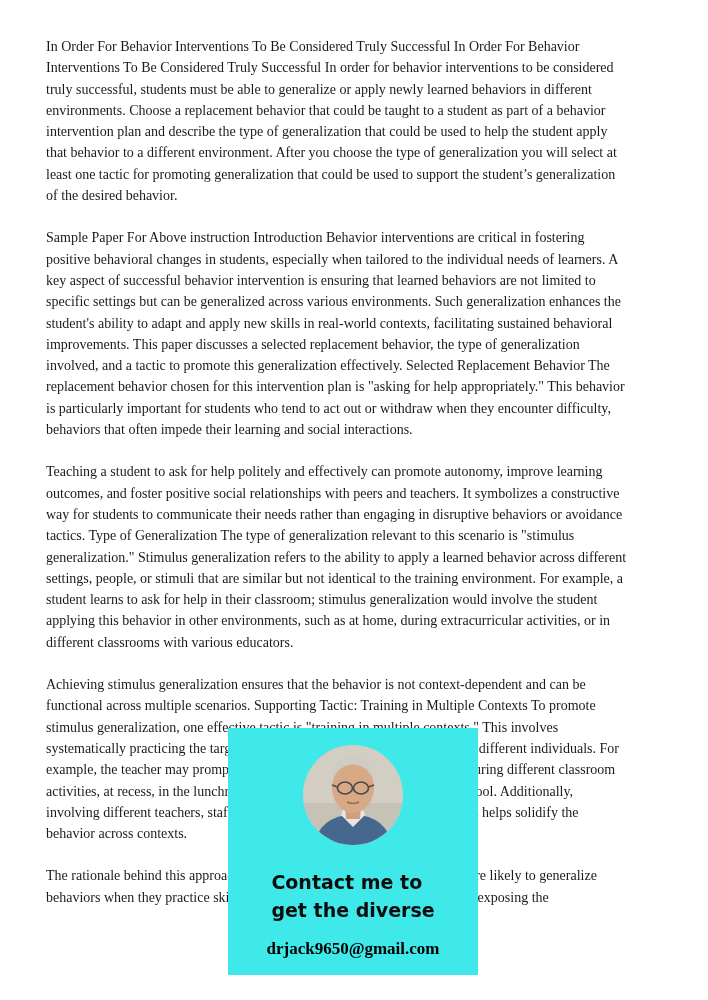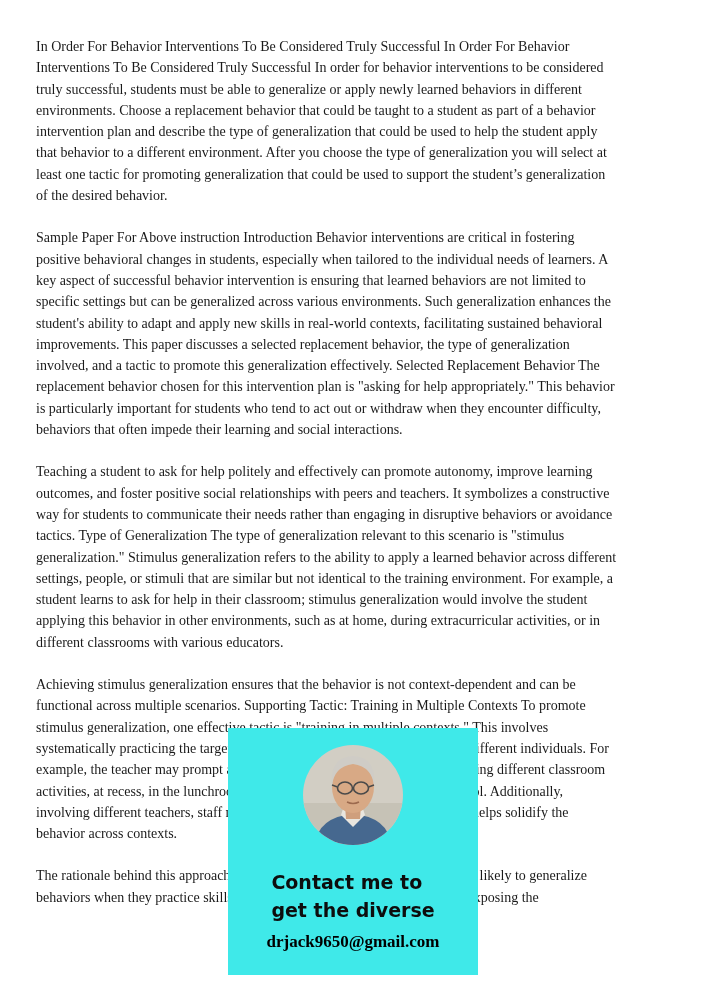--- a/index.html
+++ b/index.html
@@ -8,21 +8,21 @@
     height: 1000px;
     background: #ffffff;
   }
   body {
     position: relative;
     overflow: hidden;
     font-family: "Liberation Serif", serif;
   }
   .doc {
     position: absolute;
-    left: 36px;
+    left: 46px;
     top: 36px;
     width: 582px;
     color: #1a1a1a;
     font-size: 14px;
     line-height: 21.3px;
   }
   .doc p {
     margin: 0 0 21px 0;
   }
   .overlay {
@@ -48,21 +48,21 @@
   .contact-heading {
     margin-top: 23px;
     font-family: "DejaVu Sans", sans-serif;
     font-weight: 700;
     font-size: 19px;
     line-height: 28px;
     color: #0d0d0d;
     text-align: left;
   }
   .email {
-    margin-top: 8px;
+    margin-top: 15px;
     font-family: "Liberation Serif", serif;
     font-weight: 700;
     font-size: 17px;
     color: #000000;
     text-align: center;
   }
 </style>
 </head>
 <body>
 

